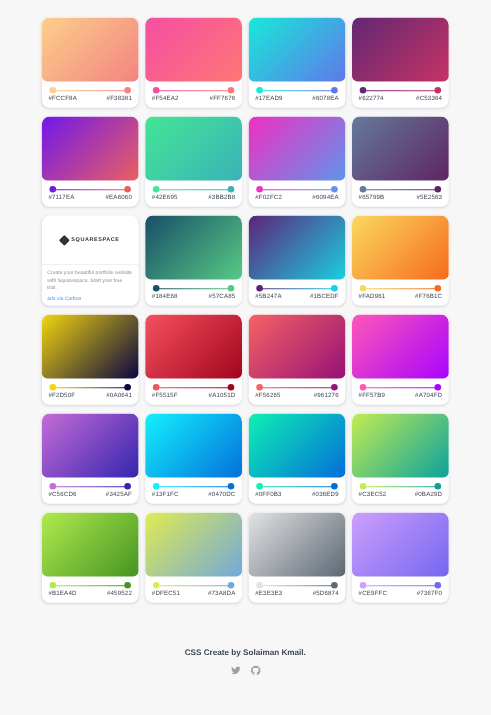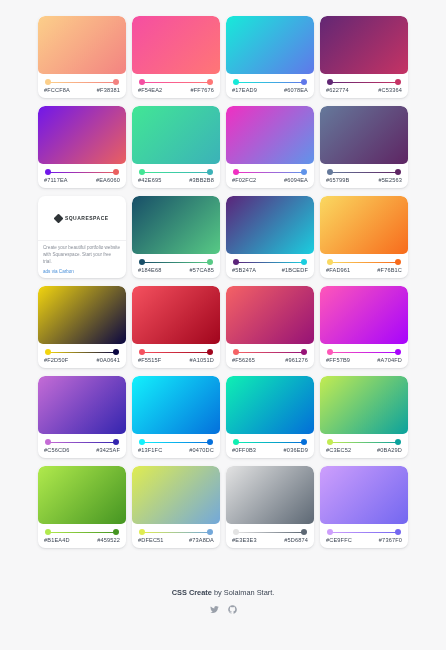--- a/index.html
+++ b/index.html
@@ -135,21 +135,21 @@
   .footer {
     margin-top: auto;
     padding-bottom: 36px;
     text-align: center;
   }
   .footer-text {
     font-size: 7.4px;
     color: #3d4654;
     font-weight: bold;
   }
-  .footer-text .by { font-weight: normal; }
+  .footer-text .by { font-weight: bold; }
   .social {
     margin-top: 8px;
     display: flex;
     justify-content: center;
     gap: 9px;
   }
   .social a {
     display: inline-flex;
     color: #9aa0aa;
   }
@@ -491,21 +491,21 @@
           <div class="codes">
             <span>#CE9FFC</span>
             <span>#7367F0</span>
           </div>
         </div>
       </div>
     </div>
 
   <div class="footer">
     <div class="footer-text">
-      <span>CSS Create</span><span class="by"> by </span><span class="by">Solaiman Start.</span>
+      <span>CSS Create</span><span class="by"> by </span><span class="by">Solaiman Kmail.</span>
     </div>
     <div class="social">
       <a href="#" aria-label="twitter">
         <svg width="9" height="9" viewBox="0 0 24 24" fill="currentColor">
             <path d="M23 4.9c-.8.4-1.7.7-2.6.8 1-.6 1.7-1.5 2-2.6-.9.5-1.9.9-3 1.1A4.6 4.6 0 0 0 11.5 8c0 .4 0 .7.1 1A13 13 0 0 1 2 3.9a4.6 4.6 0 0 0 1.4 6.1c-.7 0-1.4-.2-2-.5v.1c0 2.2 1.6 4 3.7 4.4-.4.1-.8.2-1.2.2-.3 0-.6 0-.9-.1.6 1.8 2.3 3.1 4.3 3.2A9.2 9.2 0 0 1 1 19.1a13 13 0 0 0 7 2c8.4 0 13-7 13-13v-.6c.9-.6 1.6-1.4 2.2-2.3z"></path>
           </svg>
       </a>
       <a href="#" aria-label="github">
         <svg width="9" height="9" viewBox="0 0 24 24" fill="currentColor">
             <path d="M12 .5A11.5 11.5 0 0 0 .5 12c0 5.1 3.3 9.4 7.9 10.9.6.1.8-.2.8-.6v-2c-3.2.7-3.9-1.5-3.9-1.5-.5-1.3-1.3-1.7-1.3-1.7-1-.7.1-.7.1-.7 1.1.1 1.7 1.2 1.7 1.2 1 1.7 2.7 1.2 3.4.9.1-.7.4-1.2.7-1.5-2.6-.3-5.3-1.3-5.3-5.8 0-1.3.5-2.3 1.2-3.1-.1-.3-.5-1.5.1-3.1 0 0 1-.3 3.2 1.2a11 11 0 0 1 5.8 0C17.1 4.7 18 5 18 5c.6 1.6.2 2.8.1 3.1.8.8 1.2 1.8 1.2 3.1 0 4.5-2.7 5.5-5.3 5.8.4.4.8 1.1.8 2.2v3.3c0 .4.2.7.8.6A11.5 11.5 0 0 0 23.5 12 11.5 11.5 0 0 0 12 .5z"></path>

